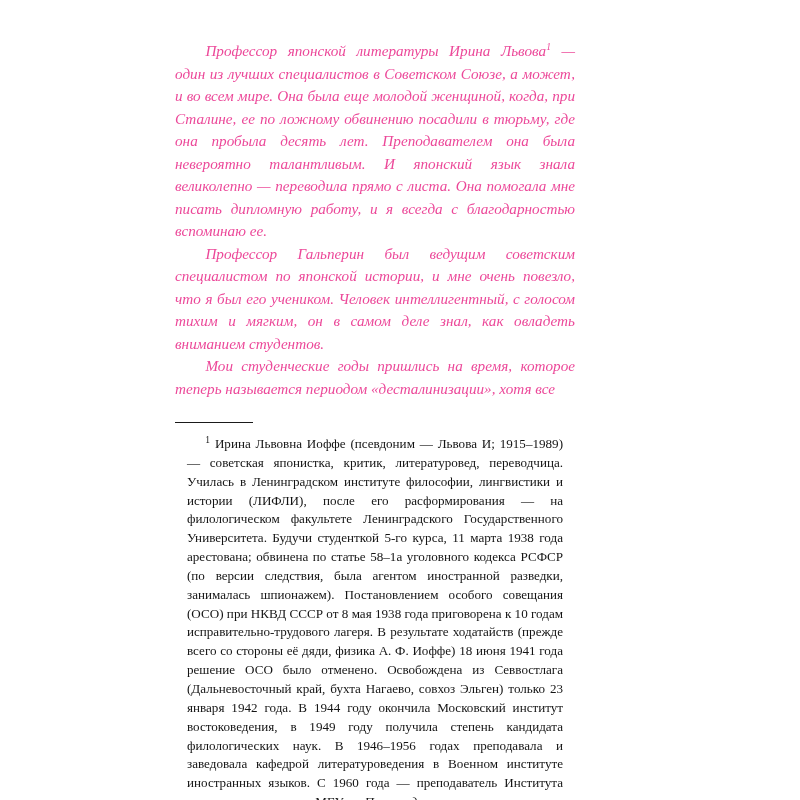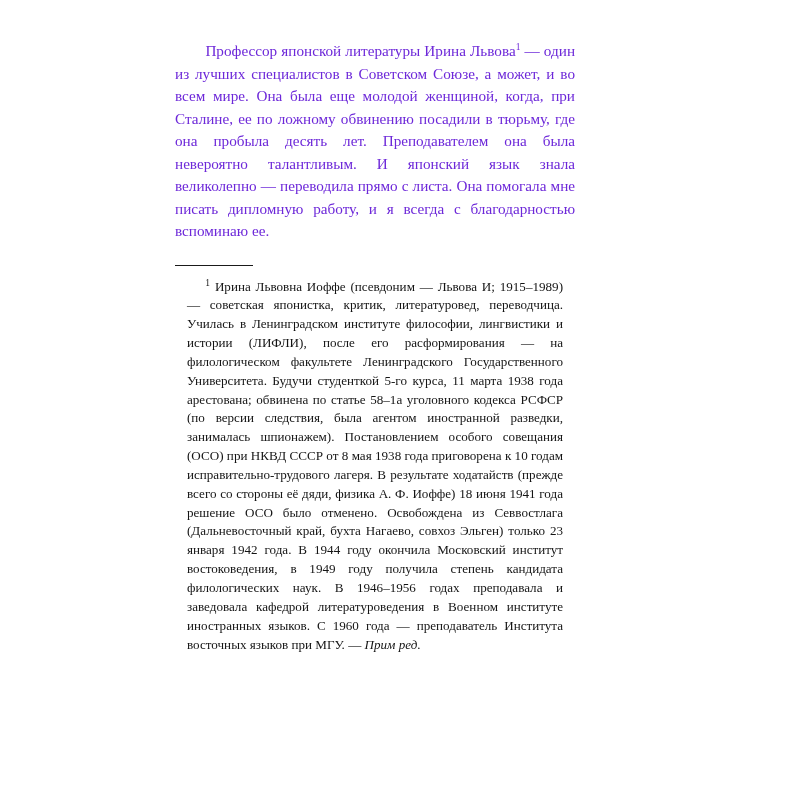--- a/index.html
+++ b/index.html
@@ -26,21 +26,22 @@
     left: 175px;
     top: 40px;
     width: 400px;
     height: 730px;
   }
   .body-text {
     font-size: 15.2px;
     line-height: 1.48;
     text-align: justify;
     text-justify: inter-word;
-    color: #6d28d9;
+    color: #ec4899;
+    font-style: italic;
   }
   .body-text p {
     margin: 0;
     text-indent: 2.0em;
     hyphens: auto;
   }
   .footnote-rule {
     margin-top: 22px;
     margin-bottom: 9px;
     width: 78px;
@@ -81,20 +82,22 @@
   }
 </style>
 </head>
 <body>
 
 <div class="page">
   <div class="page-inner">
 
     <div class="body-text">
       <p><span>Профессор японской литературы Ирина Львова</span><span class="sup">1</span><span> — один из лучших специалистов в Советском Союзе, а может, и во всем мире. Она была еще молодой женщиной, когда, при Сталине, ее по ложному обвинению посадили в тюрьму, где она пробыла десять лет. Преподавателем она была невероятно талантливым. И японский язык знала великолепно — переводила прямо с листа. Она помогала мне писать дипломную работу, и я всегда с благодарностью вспоминаю ее.</span></p>
+      <p>Профессор Гальперин был ведущим советским специалистом по японской истории, и мне очень повезло, что я был его учеником. Человек интеллигентный, с голосом тихим и мягким, он в самом деле знал, как овладеть вниманием студентов.</p>
+      <p>Мои студенческие годы пришлись на время, которое теперь называется периодом «десталинизации», хотя все</p>
     </div>
 
     <div class="footnote-rule"></div>
 
     <div class="footnote">
       <p><span class="fn-marker">1</span> <span>Ирина Львовна Иоффе (псевдоним — Львова И; 1915–1989) — советская японистка, критик, литературовед, переводчица. Училась в Ленинградском институте философии, лингвистики и истории (ЛИФЛИ), после его расформирования — на филологическом факультете Ленинградского Государственного Университета. Будучи студенткой 5-го курса, 11 марта 1938 года арестована; обвинена по статье 58–1а уголовного кодекса РСФСР (по версии следствия, была агентом иностранной разведки, занималась шпионажем). Постановлением особого совещания (ОСО) при НКВД СССР от 8 мая 1938 года приговорена к 10 годам исправительно-трудового лагеря. В результате ходатайств (прежде всего со стороны её дяди, физика А. Ф. Иоффе) 18 июня 1941 года решение ОСО было отменено. Освобождена из Севвостлага (Дальневосточный край, бухта Нагаево, совхоз Эльген) только 23 января 1942 года. В 1944 году окончила Московский институт востоковедения, в 1949 году получила степень кандидата филологических наук. В 1946–1956 годах преподавала и заведовала кафедрой литературоведения в Военном институте иностранных языков. С 1960 года — преподаватель Института восточных языков при МГУ. — </span><span class="ital">Прим ред.</span></p>
     </div>
 
   </div>
 

